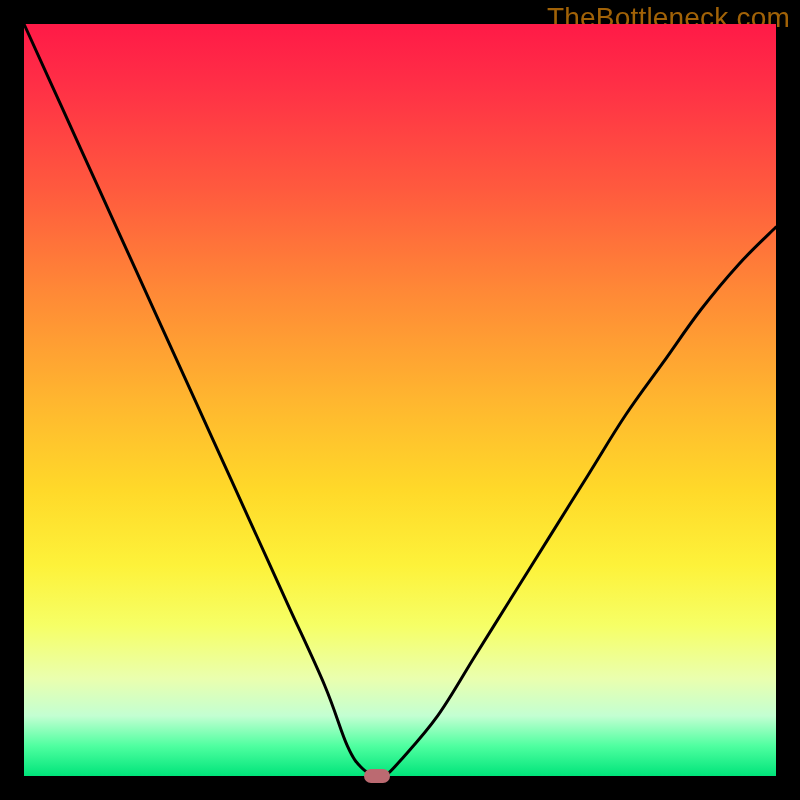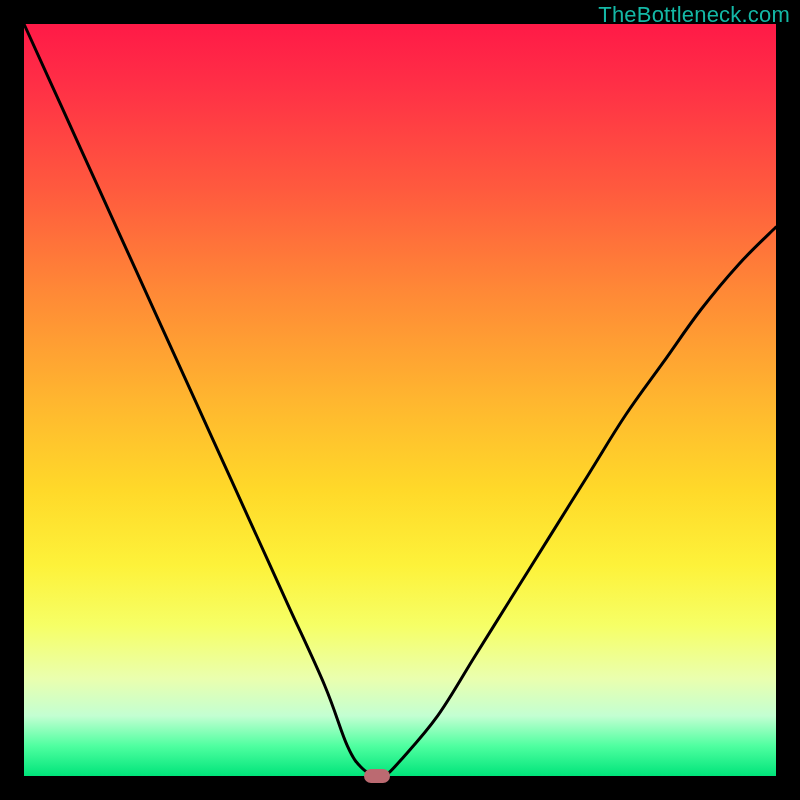--- a/index.html
+++ b/index.html
@@ -29,22 +29,22 @@
       #eaffae 87%,
       #c3ffd2 92%,
       #4fffa0 96%,
       #00e47a 100%
     );
   }
   .watermark {
     position: absolute;
     top: 2px;
     right: 10px;
-    color: #14b8a6;
-    font-size: 22px;
+    color: #a16207;
+    font-size: 28px;
     font-weight: 500;
     letter-spacing: 0.2px;
     user-select: none;
   }
   svg.curve {
     position: absolute;
     left: 0;
     top: 0;
     width: 752px;
     height: 752px;

